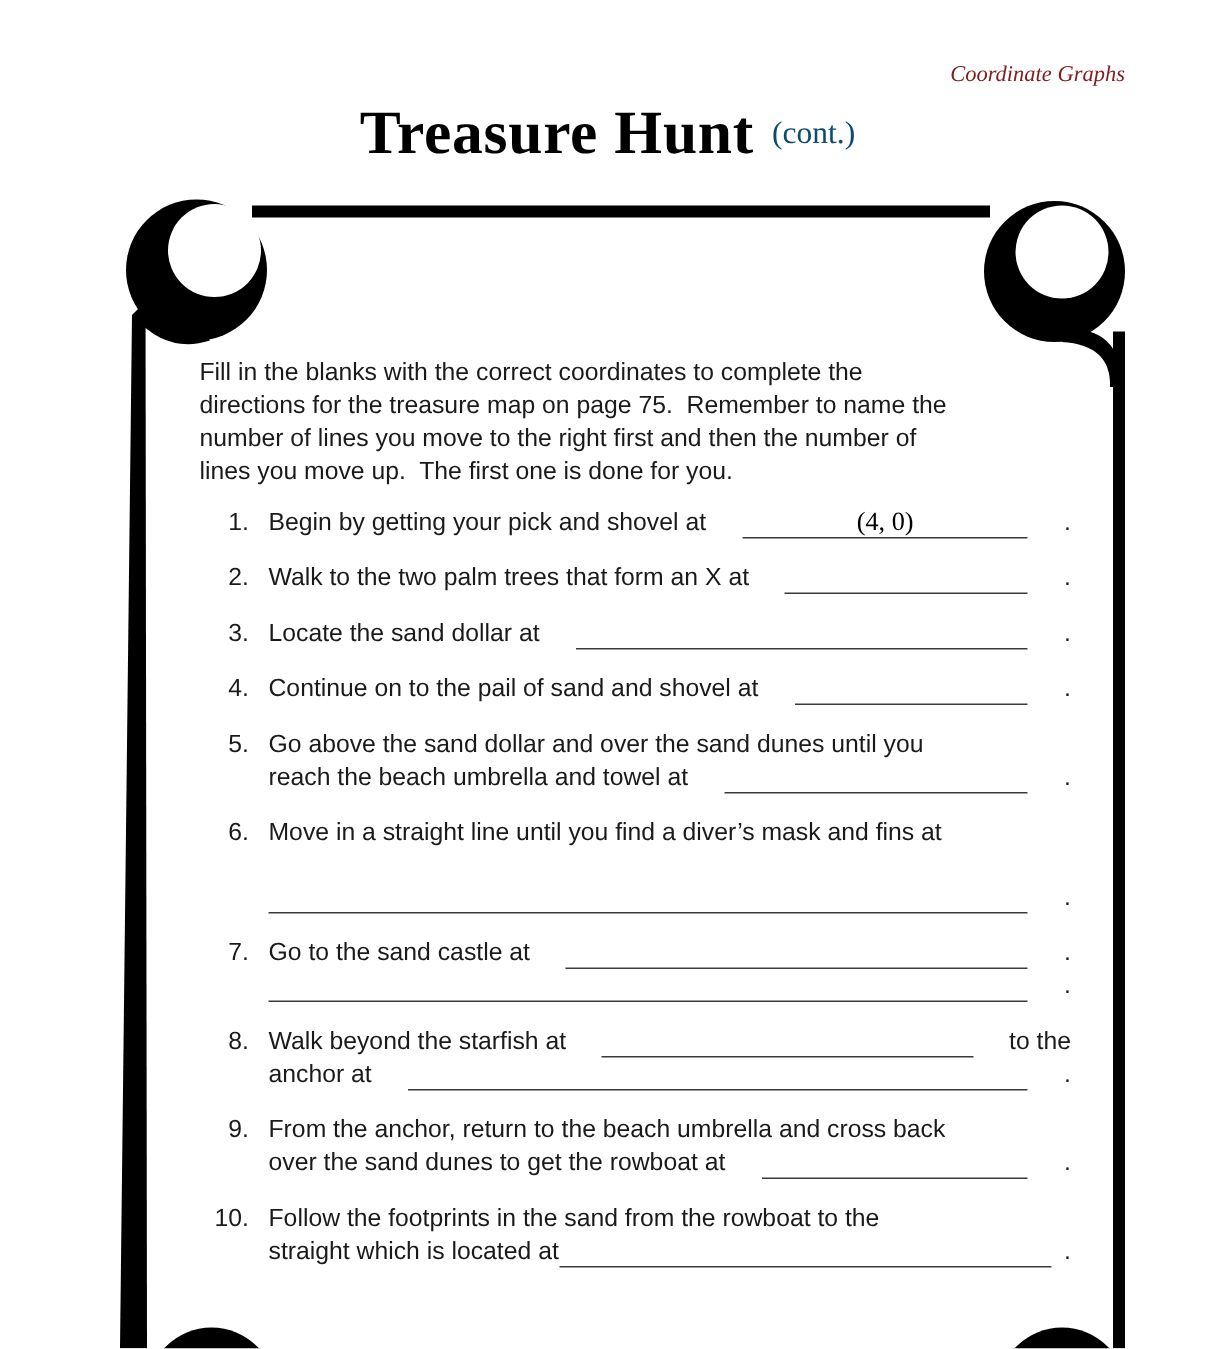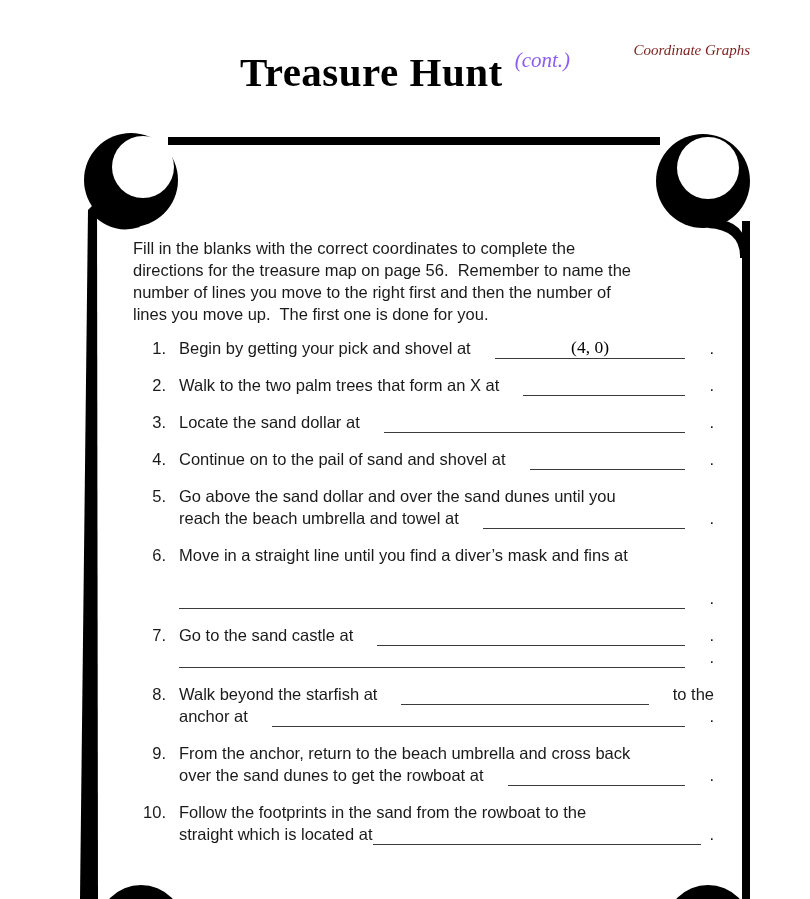--- a/index.html
+++ b/index.html
@@ -19,40 +19,39 @@
     position: absolute;
     top: 42px;
     right: 60px;
     font-family: "Liberation Serif", serif;
     font-style: italic;
     font-size: 15px;
     color: #7f1d1d;
   }
   .title-row {
     position: absolute;
-    top: 48px;
+    top: 64px;
     left: 0;
     width: 100%;
     display: flex;
     justify-content: center;
-    align-items: flex-start;
+    align-items: center;
     gap: 12px;
   }
   .title {
     font-family: "Liberation Serif", serif;
     font-weight: bold;
     font-size: 41px;
     letter-spacing: 0.5px;
     color: #000;
   }
   .title-suffix {
     font-family: "Liberation Serif", serif;
-    font-style: italic;
     font-size: 21px;
-    color: #8b5cf6;
+    color: #0c4a6e;
   }
 
   
   .frame {
     position: absolute;
     inset: 0;
     width: 810px;
     height: 899px;
     pointer-events: none;
   }
@@ -140,21 +139,21 @@
   </svg>
 
   <div class="corner-label">Coordinate Graphs</div>
   <div class="title-row">
     <span class="title">Treasure Hunt</span>
     <span class="title-suffix">(cont.)</span>
   </div>
 
   <div class="content">
     <p class="intro">Fill in the blanks with the correct coordinates to complete the
-directions for the treasure map on page 56.  Remember to name the
+directions for the treasure map on page 75.  Remember to name the
 number of lines you move to the right first and then the number of
 lines you move up.  The first one is done for you.</p>
 
     <div class="list">
 
       <div class="item">
         <span class="num">1.</span>
         <div class="body">
           <div class="line">
             <span class="t">Begin by getting your pick and shovel at</span>

